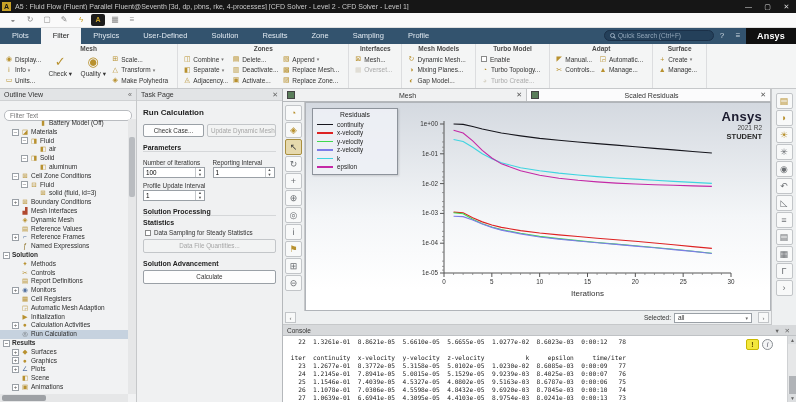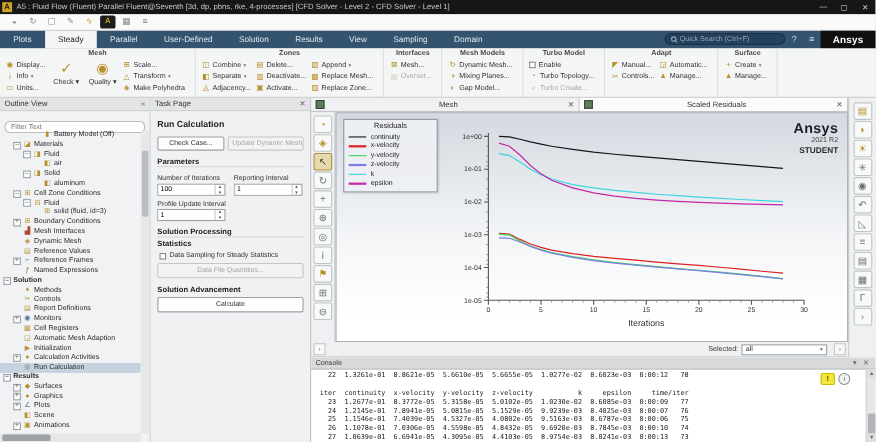--- a/index.html
+++ b/index.html
@@ -184,28 +184,28 @@
       <span class="qbtn">✎</span>
       <span class="qbtn gold">ϟ</span>
       <span class="qbtn dark">A</span>
       <span class="qbtn">▦</span>
       <span class="qbtn">≡</span>
     </div>
 
   <div id="menubar">
     <span id="menutabs" style="display:flex">
         <span class="mtab">Plots</span>
-        <span class="mtab active">Steady</span>
-        <span class="mtab">Parallel</span>
+        <span class="mtab active">Filter</span>
+        <span class="mtab">Physics</span>
         <span class="mtab">User-Defined</span>
         <span class="mtab">Solution</span>
         <span class="mtab">Results</span>
-        <span class="mtab">View</span>
+        <span class="mtab">Zone</span>
         <span class="mtab">Sampling</span>
-        <span class="mtab">Domain</span>
+        <span class="mtab">Profile</span>
       </span>
     <span id="searchbox">
       <span class="mag"></span>
       <span>Quick Search (Ctrl+F)</span>
     </span>
     <span class="menu-ico">?</span>
     <span class="menu-ico">≡</span>
     <span id="brand">Ansys</span>
   </div>
 

